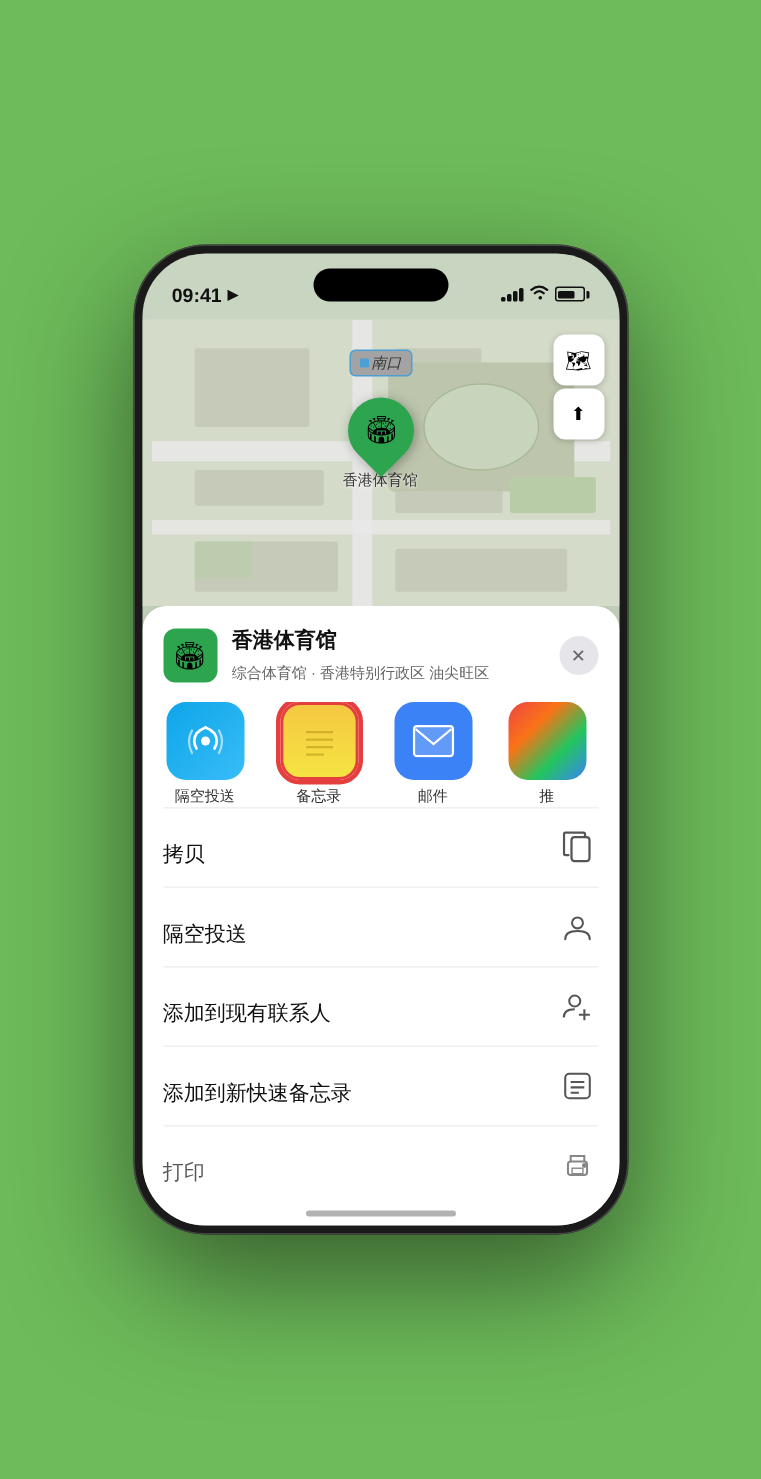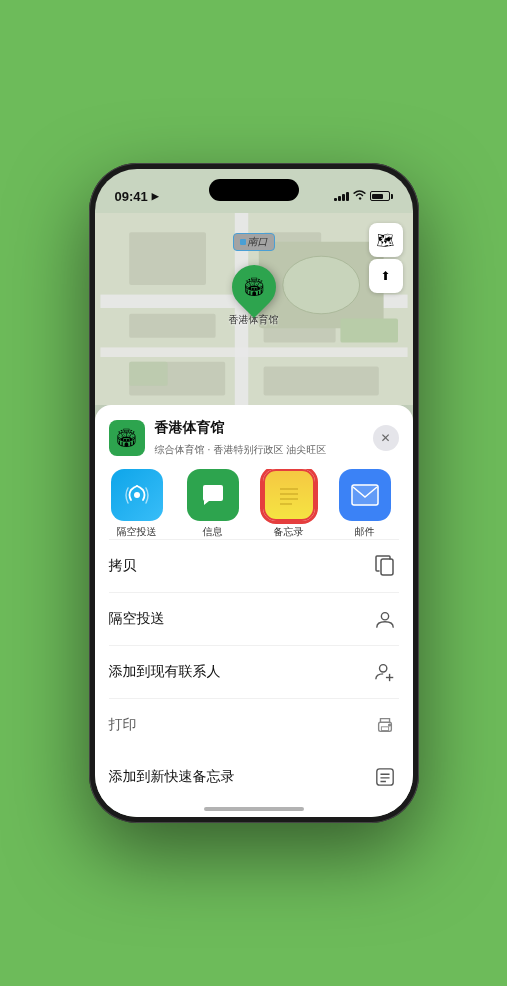--- a/index.html
+++ b/index.html
@@ -322,21 +322,21 @@
 
     
     .action-list {
       display: flex;
       flex-direction: column;
       border-top: 1px solid #f0f0f0;
     }
 
     .action-item {
       display: flex;
-      align-items: center;
+      align-items: flex-end;
       justify-content: space-between;
       padding: 12px 0;
       border-bottom: 1px solid #f0f0f0;
     }
 
     .action-item:last-child {
       border-bottom: none;
     }
 
     .action-label {
@@ -470,28 +470,20 @@
               <circle cx="13" cy="13" r="3" fill="white"></circle>
               <path d="M7 18 Q4 13 7 8 Q10 5 13 4" fill="none" stroke="white" stroke-width="1.8" stroke-linecap="round"></path>
               <path d="M19 18 Q22 13 19 8 Q16 5 13 4" fill="none" stroke="white" stroke-width="1.8" stroke-linecap="round"></path>
               <path d="M4 21 Q0 13 4 6" fill="none" stroke="white" stroke-width="1.5" stroke-linecap="round" opacity="0.6"></path>
               <path d="M22 21 Q26 13 22 6" fill="none" stroke="white" stroke-width="1.5" stroke-linecap="round" opacity="0.6"></path>
             </svg>
           </div>
           <span class="app-icon-label">隔空投送</span>
         </div>
 
-        <div class="app-icon-item">
-          <div class="app-icon-box messages">
-            <svg width="28" height="28" viewBox="0 0 28 28">
-              <path d="M4 6 Q4 4 6 4 L22 4 Q24 4 24 6 L24 18 Q24 20 22 20 L10 20 L5 24 L5 20 L6 20 Q4 20 4 18 Z" fill="white"></path>
-            </svg>
-          </div>
-          <span class="app-icon-label">信息</span>
-        </div>
 
         <div class="app-icon-item">
           <div class="app-icon-box notes" style="position:relative; outline: 2.5px solid #e53e3e; outline-offset: 1px;">
             <svg width="30" height="34" viewBox="0 0 30 34" style="position:absolute; top:4px;">
               <line x1="6" y1="14" x2="24" y2="14" stroke="rgba(150,110,0,0.35)" stroke-width="1.5"></line>
               <line x1="6" y1="19" x2="24" y2="19" stroke="rgba(150,110,0,0.35)" stroke-width="1.5"></line>
               <line x1="6" y1="24" x2="24" y2="24" stroke="rgba(150,110,0,0.35)" stroke-width="1.5"></line>
               <line x1="6" y1="29" x2="18" y2="29" stroke="rgba(150,110,0,0.35)" stroke-width="1.5"></line>
             </svg>
           </div>
@@ -544,41 +536,41 @@
           <div class="action-icon">
             <svg width="22" height="22" viewBox="0 0 24 24" fill="none" stroke="#555" stroke-width="1.5">
               <circle cx="10" cy="8" r="4"></circle>
               <path d="M2 20 Q2 14 10 14"></path>
               <line x1="17" y1="14" x2="17" y2="22"></line>
               <line x1="13" y1="18" x2="21" y2="18"></line>
             </svg>
           </div>
         </div>
 
+        <div class="action-item">
+          <span class="action-label">添加到新快速备忘录</span>
+          <div class="action-icon">
+            <svg width="20" height="20" viewBox="0 0 22 22" fill="none" stroke="#555" stroke-width="1.5">
+              <rect x="2" y="2" width="18" height="18" rx="3"></rect>
+              <line x1="6" y1="8" x2="16" y2="8"></line>
+              <line x1="6" y1="12" x2="16" y2="12"></line>
+              <line x1="6" y1="16" x2="12" y2="16"></line>
+            </svg>
+          </div>
+        </div>
+
         <div class="action-item" style="border-bottom: none; opacity:0.7;">
           <span class="action-label">打印</span>
           <div class="action-icon">
             <svg width="20" height="20" viewBox="0 0 22 22" fill="none" stroke="#555" stroke-width="1.5">
               <rect x="4" y="8" width="14" height="10" rx="2"></rect>
               <path d="M6 8 L6 4 L16 4 L16 8"></path>
               <rect x="7" y="13" width="8" height="4" fill="#fff" stroke="#555" stroke-width="1"></rect>
               <circle cx="16" cy="11" r="1" fill="#555"></circle>
             </svg>
           </div>
         </div>
-
-        <div class="action-item">
-          <span class="action-label">添加到新快速备忘录</span>
-          <div class="action-icon">
-            <svg width="20" height="20" viewBox="0 0 22 22" fill="none" stroke="#555" stroke-width="1.5">
-              <rect x="2" y="2" width="18" height="18" rx="3"></rect>
-              <line x1="6" y1="8" x2="16" y2="8"></line>
-              <line x1="6" y1="12" x2="16" y2="12"></line>
-              <line x1="6" y1="16" x2="12" y2="16"></line>
-            </svg>
-          </div>
-        </div>
       </div>
     </div>
 
     <div class="home-indicator"></div>
   </div>
 </div>
 
 </body></html>

